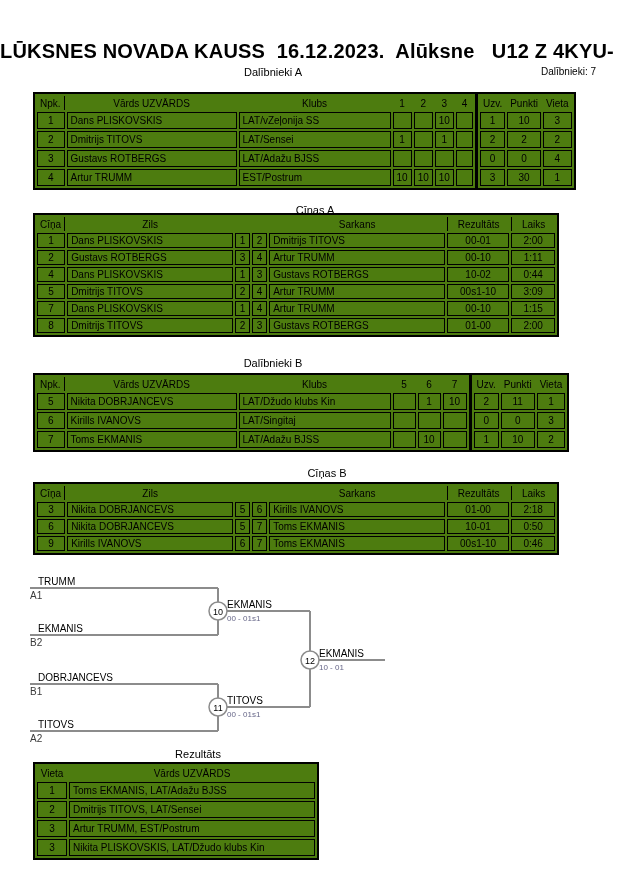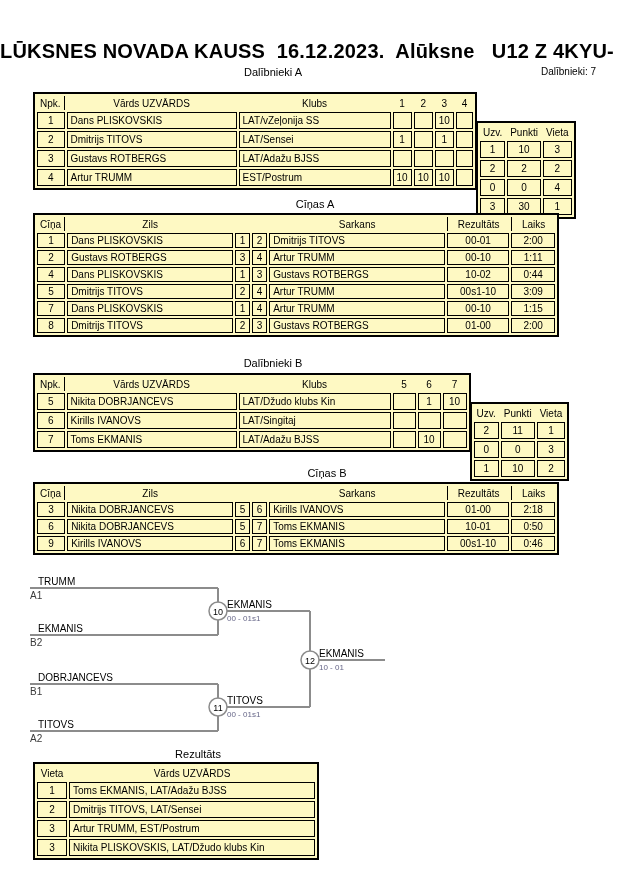--- a/index.html
+++ b/index.html
@@ -8,35 +8,35 @@
     font-family:"Liberation Sans",sans-serif;color:#000;overflow:hidden;
   }
   .title{
     position:absolute;top:40px;left:0;font-size:20px;font-weight:bold;
     white-space:pre;letter-spacing:.2px;
   }
   .seclabel{position:absolute;font-size:11px;transform:translateX(-50%);white-space:nowrap;padding-left:48px;}
   .count{position:absolute;top:66px;right:34px;font-size:10px;}
   table{
     border-collapse:separate;border-spacing:2px;border:2px solid #000;
-    table-layout:fixed;background:#fef9c3;
+    table-layout:fixed;background:#4d7c0f;
   }
   td,th{box-sizing:border-box;font-size:10px;font-weight:normal;
     padding:0 3px;white-space:nowrap;overflow:hidden;line-height:1.1;}
   thead th{height:14px;border:none;}
   tbody td{border:1px solid #000;}
   .t-part tbody td{height:17px;}
   .t-fight tbody td{height:15px;}
   .t-res tbody td{height:17px;}
   .c{text-align:center;}
   .l{text-align:left;}
   .sep-r{border-right:1px solid #000;}
   .sep-l{border-left:1px solid #000;}
   .wrap{position:absolute;display:flex;align-items:flex-start;}
-  .wrap table + table{margin-left:-1px;margin-top:29px;}
+  .wrap table + table{margin-left:-1px;}
   #tableA{top:92px;left:33px;}
   #tableFA{position:absolute;top:213px;left:33px;}
   #tableB{top:373px;left:33px;}
   #tableFB{position:absolute;top:482px;left:33px;}
   #tableRes{position:absolute;top:762px;left:33px;}
   #bracket{position:absolute;top:558px;left:20px;}
   svg text{font-family:"Liberation Sans",sans-serif;fill:#000;}
   svg .seed{fill:#3a3a3a;}
   svg .score{fill:#666688;}
 </style>
@@ -140,21 +140,21 @@
       </tr>
       <tr>
         <td class="c">3</td>
         <td class="c">30</td>
         <td class="c">1</td>
       </tr>
     </tbody>
   </table>
 </div>
 
-<div class="seclabel" style="top:198px;left:291px;">Cīņas A</div>
+<div class="seclabel" style="top:204px;left:291px;">Cīņas A</div>
 
 <table class="t-fight" id="tableFA">
   <colgroup>
       <col style="width:24px">
       <col style="width:166px">
       <col style="width:15px">
       <col style="width:15px">
       <col style="width:176px">
       <col style="width:62px">
       <col style="width:44px">

